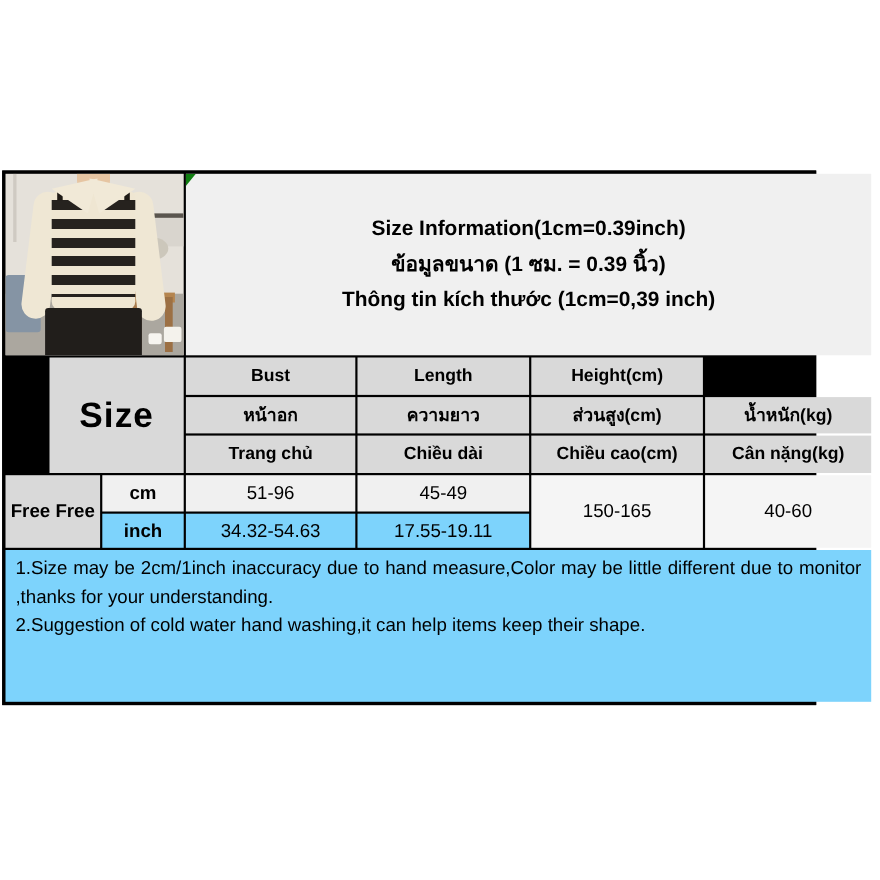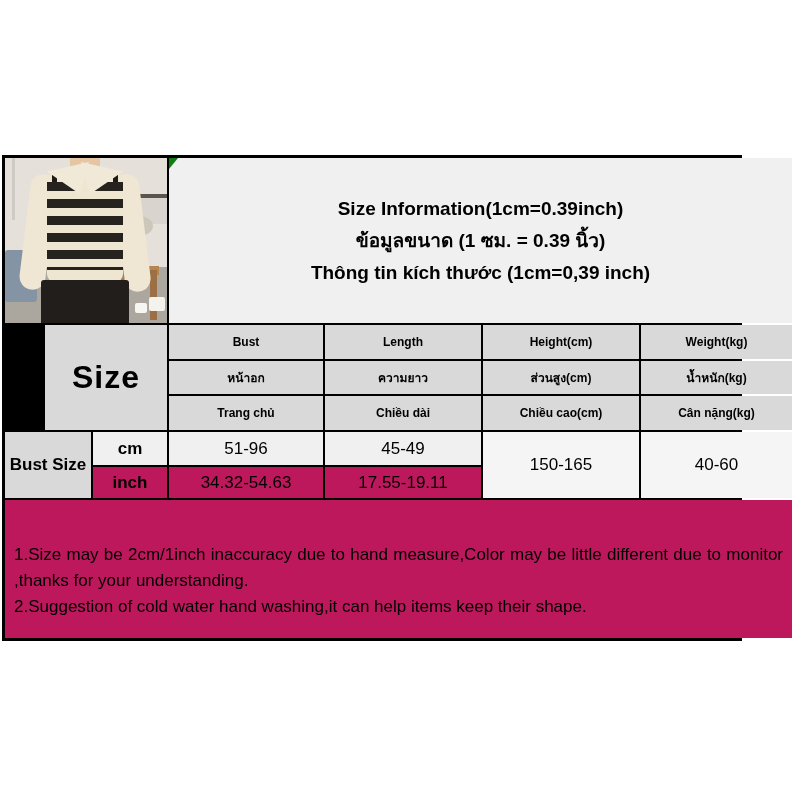--- a/index.html
+++ b/index.html
@@ -12,41 +12,41 @@
   .sheet{
     position:absolute;left:2px;top:155px;width:740px;height:486px;
     box-sizing:border-box;border:3px solid var(--border,#000);
     background:var(--border,#000);
     display:grid;
     grid-template-columns:86px 74px 154px 156px 156px 151px;
     grid-template-rows:165px 34px 33px 34px 33px 31px 1fr;
     gap:2px;
   }
   .cell{
-    background:#be185d;display:flex;align-items:center;justify-content:center;
+    background:#7dd3fc;display:flex;align-items:center;justify-content:center;
     text-align:center;overflow:hidden;position:relative;
   }
   .bg-gray{background:var(--header-fill,#d9d9d9);}
   .bg-light{background:var(--title-fill,#f0f0f0);}
   .bg-xlight{background:var(--span-cell-fill,#f5f5f5);text-align:center;}
   .t-title{font-weight:bold;font-size:19px;line-height:32px;}
-  .t-head{font-weight:bold;font-size:12px;}
+  .t-head{font-weight:bold;font-size:16px;}
   .t-size{font-weight:bold;font-size:32px;letter-spacing:1px;}
   .t-label{font-weight:bold;font-size:17px;}
   .t-val{font-size:17px;}
   
   .c-photo{grid-area:1/1/2/3;display:block;}
   .c-title{grid-area:1/3/2/7;flex-direction:column;}
   .c-size{grid-area:2/1/5/3;margin-left:40px;}
   .c-freesize{grid-area:5/1/7/2;}
   .c-height{grid-area:5/5/7/6;}
   .c-weight{grid-area:5/6/7/7;}
   .c-attn{grid-area:7/1/8/7;display:block;text-align:left;padding:4px 9px;box-sizing:border-box;}
   .note{font-size:17px;line-height:26px;}
-  .just{text-align:justify;margin-top:38px;}
+  .just{text-align:justify;}
   
   .marker{
     position:absolute;left:0;top:0;width:0;height:0;
     border-top:11px solid var(--marker-green,#0f7d10);
     border-right:9px solid transparent;
   }
   
   .c-photo{background:#e5e1da;}
   .ph{position:absolute;}
   .ph-frame{left:7px;top:0;width:3px;height:62px;background:#cfcac2;}
@@ -109,33 +109,32 @@
     <div class="t-title">Size Information(1cm=0.39inch)</div>
     <div class="t-title">ข้อมูลขนาด (1 ซม. = 0.39 นิ้ว)</div>
     <div class="t-title">Thông tin kích thước (1cm=0,39 inch)</div>
   </div>
 
   <div class="cell c-size bg-gray t-size">Size</div>
 
   <div class="cell bg-gray t-head" style="grid-area:2/3">Bust</div>
   <div class="cell bg-gray t-head" style="grid-area:2/4">Length</div>
   <div class="cell bg-gray t-head" style="grid-area:2/5">Height(cm)</div>
-  <div class="cell bg-gray t-head" style="grid-area:2/6">Weight(kg)</div>
 
   <div class="cell bg-gray t-head" style="grid-area:3/3">หน้าอก</div>
   <div class="cell bg-gray t-head" style="grid-area:3/4">ความยาว</div>
   <div class="cell bg-gray t-head" style="grid-area:3/5">ส่วนสูง(cm)</div>
   <div class="cell bg-gray t-head" style="grid-area:3/6">น้ำหนัก(kg)</div>
 
   <div class="cell bg-gray t-head" style="grid-area:4/3">Trang chủ</div>
   <div class="cell bg-gray t-head" style="grid-area:4/4">Chiều dài</div>
   <div class="cell bg-gray t-head" style="grid-area:4/5">Chiều cao(cm)</div>
   <div class="cell bg-gray t-head" style="grid-area:4/6">Cân nặng(kg)</div>
 
-  <div class="cell c-freesize bg-gray t-label">Bust Size</div>
+  <div class="cell c-freesize bg-gray t-label">Free Free</div>
   <div class="cell bg-light t-label" style="grid-area:5/2">cm</div>
   <div class="cell t-label" style="grid-area:6/2">inch</div>
 
   <div class="cell bg-light t-val" style="grid-area:5/3">51-96</div>
   <div class="cell bg-light t-val" style="grid-area:5/4">45-49</div>
   <div class="cell t-val" style="grid-area:6/3">34.32-54.63</div>
   <div class="cell t-val" style="grid-area:6/4">17.55-19.11</div>
   <div class="cell c-height bg-xlight t-val">150-165</div>
   <div class="cell c-weight bg-xlight t-val">40-60</div>
 

